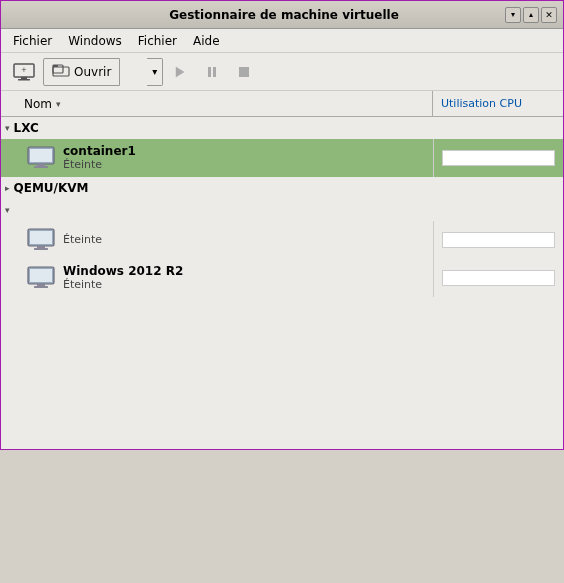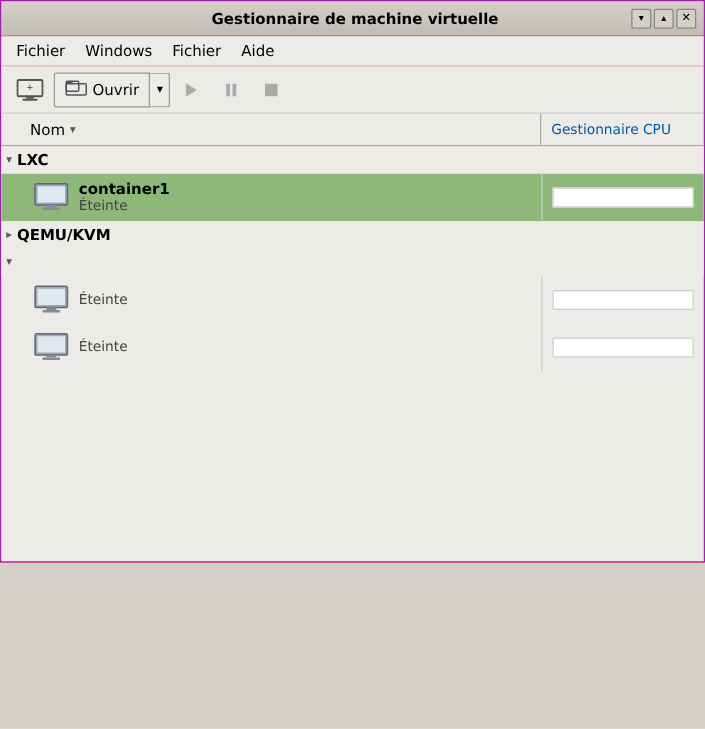--- a/index.html
+++ b/index.html
@@ -300,21 +300,21 @@
 
     <div class="toolbar-btn" style="width:34px;">
       <svg width="22" height="18" viewBox="0 0 22 18">
         <rect x="1" y="1" width="20" height="13" rx="1" fill="none" stroke="#555" stroke-width="1.5"></rect>
         <rect x="8" y="14" width="6" height="2" fill="#555"></rect>
         <rect x="5" y="16" width="12" height="1.5" rx="0.5" fill="#555"></rect>
         <text x="11" y="9" text-anchor="middle" font-size="7" fill="#444">+</text>
       </svg>
     </div>
 
-    <div style="display:flex; align-items:flex-end;">
+    <div style="display:flex; align-items:flex-end;gap:27px;">
       <div class="toolbar-btn-labeled" style="border-radius:2px 0 0 2px;">
         <svg width="18" height="16" viewBox="0 0 18 16">
           <rect x="1" y="1" width="10" height="8" rx="1" fill="none" stroke="#555" stroke-width="1.2"></rect>
           <rect x="1" y="3" width="16" height="9" rx="1" fill="none" stroke="#555" stroke-width="1.2"></rect>
           <rect x="1" y="1" width="5" height="2" rx="0.5" fill="#555"></rect>
         </svg>
         <span style="font-size:12px;">Ouvrir</span>
       </div>
       <div class="toolbar-dropdown-btn">
         <span style="font-size:10px;">▾</span>
@@ -340,21 +340,21 @@
       </svg>
     </div>
   </div>
 
   <div class="list-header">
     <div class="col-name">
       <span>Nom</span>
       <span style="font-size:9px; color:#555;">▾</span>
     </div>
     <div class="col-cpu">
-      <span style="color:#0055aa; font-size:11px;">Gestionnaire CPU</span>
+      <span style="color:#0055aa; font-size:11px;">Utilisation CPU</span>
     </div>
   </div>
 
   <div class="list-area">
 
     <div class="group-header">
       <span class="arrow">▾</span>
       <span>LXC</span>
     </div>
 
@@ -405,20 +405,21 @@
     <div class="vm-row">
       <div class="vm-icon">
         <svg width="28" height="24" viewBox="0 0 28 24">
           <rect x="1" y="1" width="26" height="17" rx="1.5" fill="#9ab" stroke="#667" stroke-width="1.2"></rect>
           <rect x="3" y="3" width="22" height="13" fill="#e0e8f0"></rect>
           <rect x="10" y="18" width="8" height="2" fill="#889"></rect>
           <rect x="7" y="20" width="14" height="2" rx="0.5" fill="#889"></rect>
         </svg>
       </div>
       <div class="vm-info">
+        <span class="vm-name">Windows 2012 R2</span>
         <span class="vm-status">Éteinte</span>
       </div>
       <div class="vm-cpu-bar">
         <div class="cpu-bar-inner"></div>
       </div>
     </div>
 
   </div>
 
 </div>

